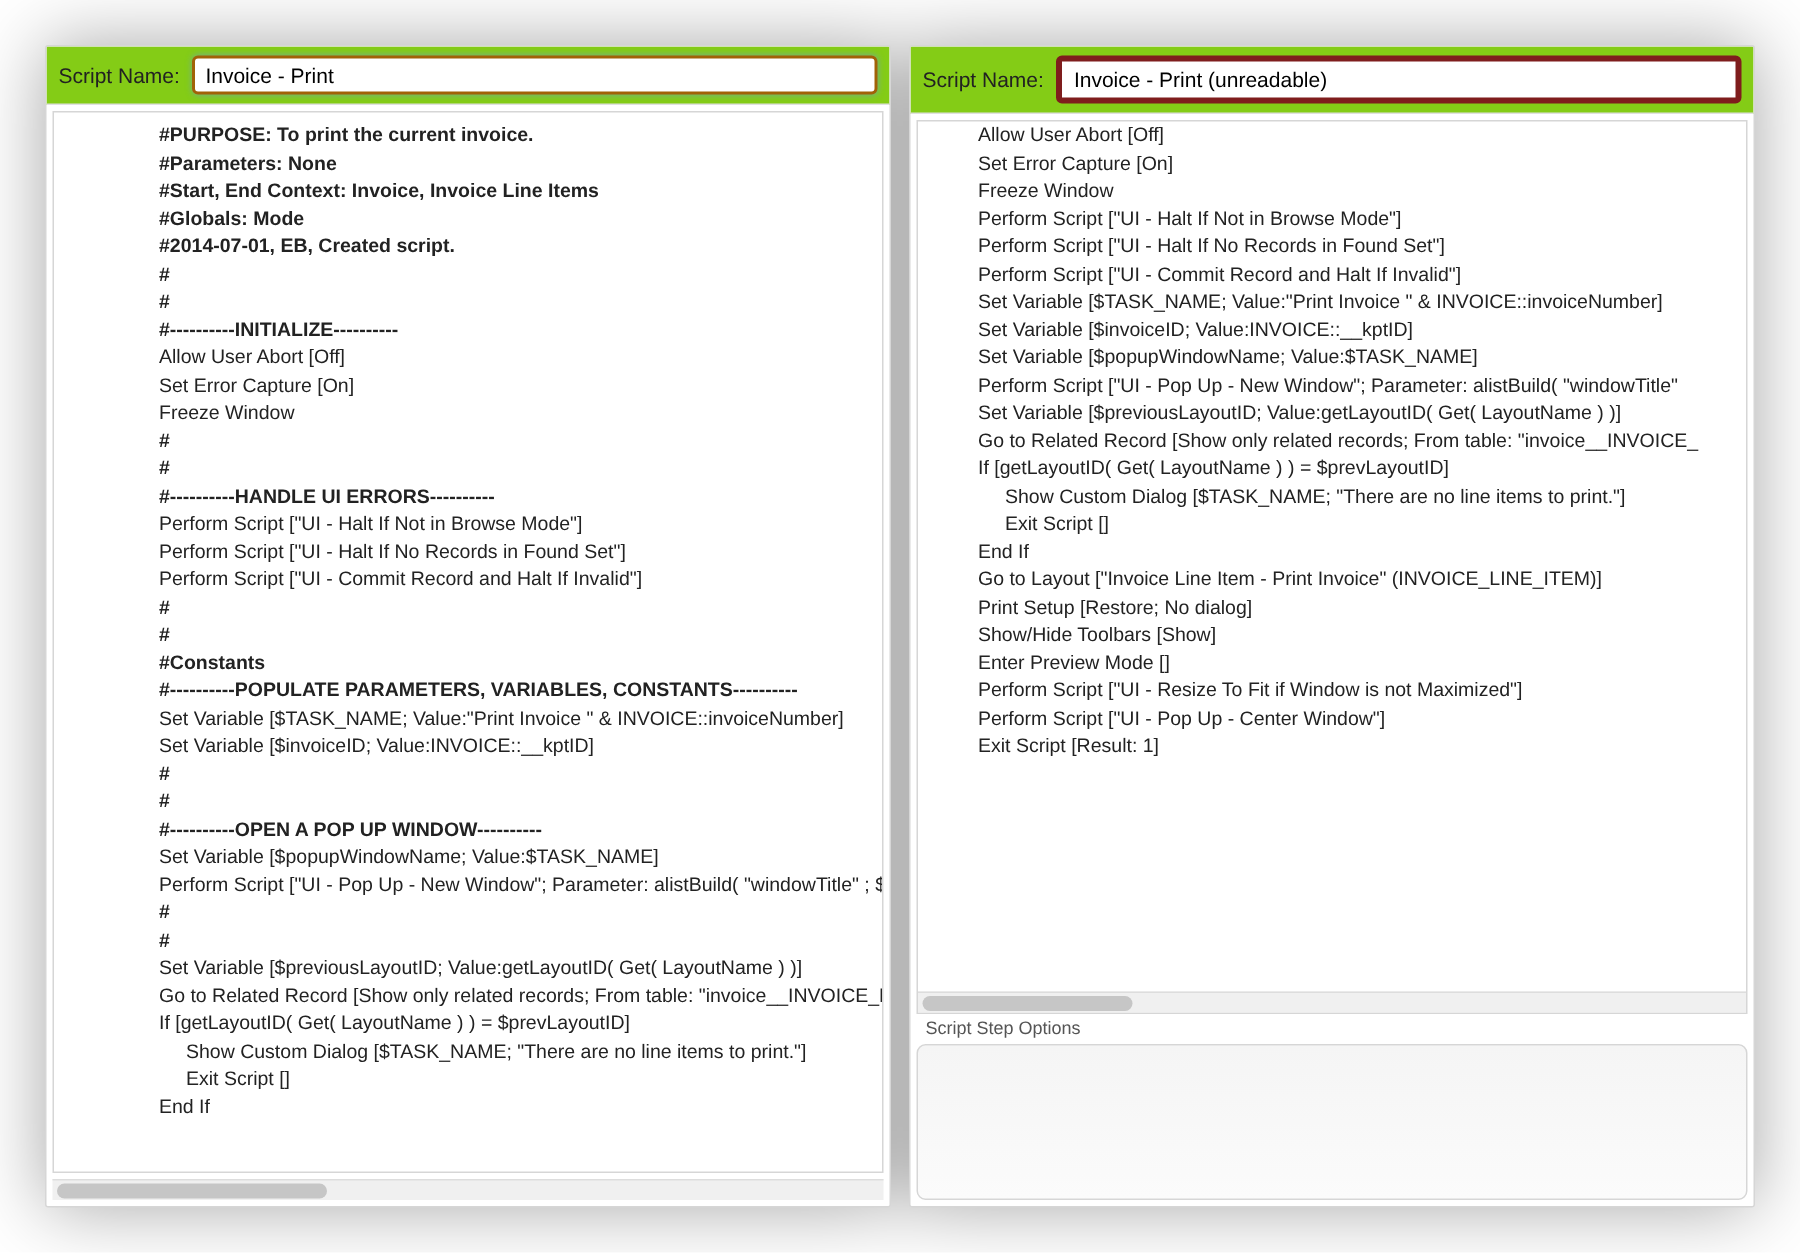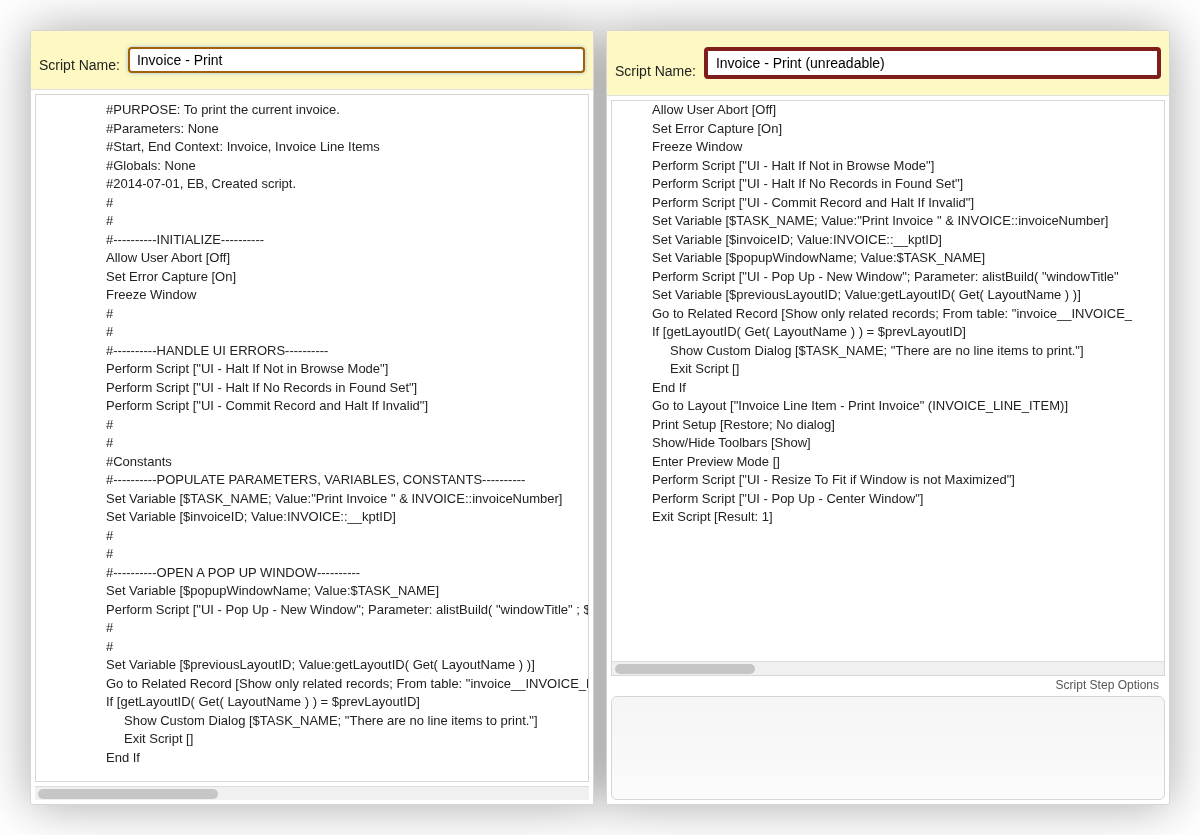--- a/index.html
+++ b/index.html
@@ -21,25 +21,25 @@
       background: #fff;
       border: 1px solid #d6d6d6;
       border-radius: 2px;
       display: flex;
       flex-direction: column;
       height: 775px;
       overflow: hidden;
     }
     .panel-header {
       display: flex;
-      align-items: flex-end;
-      padding: 16px 8px;
+      align-items: center;
+      padding: 6px 8px;
       gap: 8px;
       border-bottom: 1px solid #e0e0e0;
-      background: #fef9c3;
+      background: #84cc16;
     }
     .label {
       font-size: 14px;
       white-space: nowrap;
     }
     .name-input {
       flex: 1;
       font-size: 14px;
       padding: 4px 8px;
       border: 4px solid #7f1d1d;
@@ -67,21 +67,21 @@
       padding-right: 4px;
       font-size: 13px;
       line-height: 18.5px;
     }
     .right-panel .script-lines {
       padding-left: 40px;
     }
     .line {
       white-space: nowrap;
     }
-    .line.bold { font-weight: normal; }
+    .line.bold { font-weight: bold; }
     .indent1 { padding-left: 18px; }
     .scroll-x {
       height: 14px;
       background: #f0f0f0;
       border-top: 1px solid #ddd;
       display: flex;
       align-items: center;
       margin: 0 4px 4px 4px;
     }
     .scroll-thumb {
@@ -90,21 +90,20 @@
       border-radius: 5px;
       margin-left: 3px;
     }
     .options-section {
       margin: 0 4px 4px 4px;
     }
     .options-label {
       font-size: 12px;
       color: #555;
       padding: 2px 6px 4px 6px;
-      text-align: right;
     }
     .options-box {
       height: 104px;
       border: 1px solid #d6d6d6;
       border-radius: 6px;
       background:
         linear-gradient(to bottom, #f5f5f5, #fbfbfb);
     }
     .right-body-wrap {
       flex:1;
@@ -130,21 +129,21 @@
   <div class="panel">
     <div class="panel-header">
       <span class="label">Script Name:</span>
       <input class="name-input focused" value="Invoice - Print" style="">
     </div>
     <div class="script-body">
       <div class="script-lines" id="left-lines">
           <div class="line bold">#PURPOSE: To print the current invoice.</div>
           <div class="line bold">#Parameters: None</div>
           <div class="line bold">#Start, End Context: Invoice, Invoice Line Items</div>
-          <div class="line bold">#Globals: None</div>
+          <div class="line bold">#Globals: Mode</div>
           <div class="line bold">#2014-07-01, EB, Created script.</div>
           <div class="line bold">#</div>
           <div class="line bold">#</div>
           <div class="line bold">#----------INITIALIZE----------</div>
           <div class="line">Allow User Abort [Off]</div>
           <div class="line">Set Error Capture [On]</div>
           <div class="line">Freeze Window</div>
           <div class="line bold">#</div>
           <div class="line bold">#</div>
           <div class="line bold">#----------HANDLE UI ERRORS----------</div>

